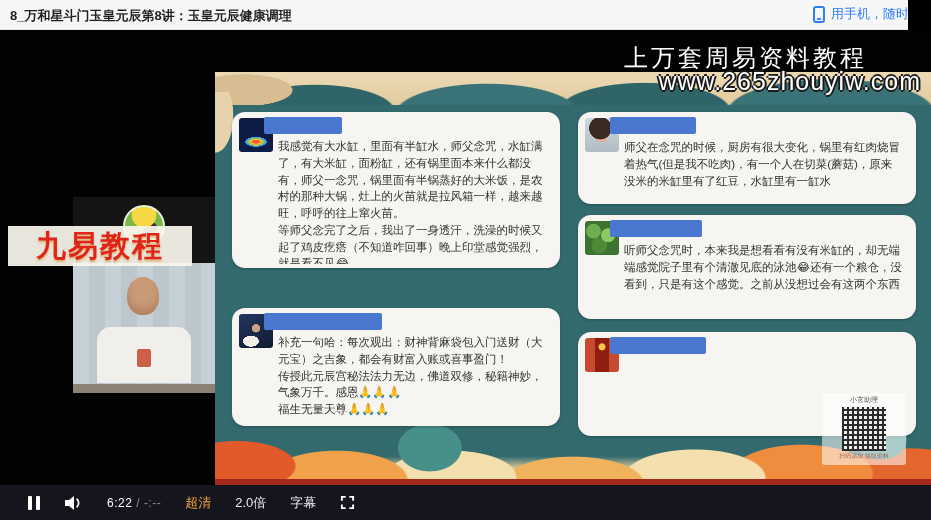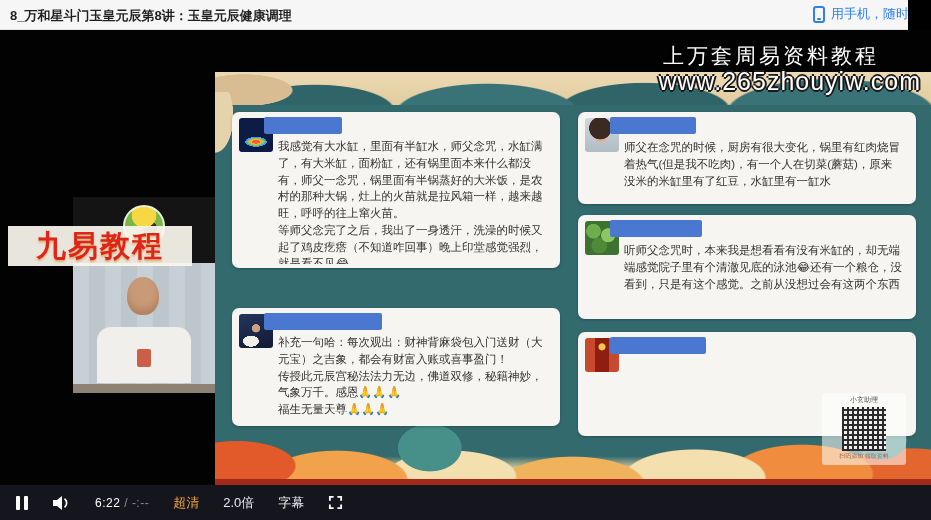--- a/index.html
+++ b/index.html
@@ -40,27 +40,27 @@
       radial-gradient(ellipse 120px 50px at 17% 102%, #f2a24a 0 58%, transparent 60%),
       radial-gradient(ellipse 110px 44px at 33% 96%, #f4dfae 0 58%, transparent 60%),
       radial-gradient(ellipse 120px 46px at 50% 108%, #f0b35c 0 58%, transparent 60%),
       radial-gradient(ellipse 120px 48px at 67% 98%, #f4dfae 0 58%, transparent 60%),
       radial-gradient(ellipse 120px 50px at 82% 92%, #ef8c3d 0 58%, transparent 60%),
       radial-gradient(ellipse 130px 54px at 97% 102%, #e2662d 0 58%, transparent 60%),
       linear-gradient(transparent 62%, #f3d9a2 86%, #eeb964 100%); }
   .red-strip { position:absolute; left:0; bottom:0; width:716px; height:6px; background:#a3291c; }
 
   
-  .promo1 { position:absolute; top:12px; right:52px; color:#ffffff; font-size:21px; letter-spacing:3px;
+  .promo1 { position:absolute; top:12px; right:64px; color:#ffffff; font-size:24px; letter-spacing:3px;
     font-family:Liberation Serif, serif; text-shadow:0 1px 2px rgba(0,0,0,.6); }
   .promo-url { position:absolute; top:37px; right:10px; color:#ffffff; font-size:25px; font-weight:normal; letter-spacing:1px;
     text-shadow:-2px 0 0 #1a1a1a, 2px 0 0 #1a1a1a, 0 -2px 0 #1a1a1a, 0 2px 0 #1a1a1a, 1px 1px 0 #1a1a1a; }
 
   
-  .card { position:absolute; background:#f7f5f1; border-radius:7px; box-shadow:0 1px 3px rgba(0,0,0,.25); overflow:hidden; }
+  .card { position:absolute; background:#f7f5f1; border-radius:13px; box-shadow:0 1px 3px rgba(0,0,0,.25); overflow:hidden; }
   .c1 { left:17px;  top:40px;  width:328px; height:156px; }
   .c2 { left:363px; top:40px;  width:338px; height:92px;  }
   .c3 { left:363px; top:143px; width:338px; height:104px; }
   .c4 { left:17px;  top:236px; width:328px; height:118px; }
   .c5 { left:363px; top:260px; width:338px; height:104px; }
   .avatar { position:absolute; left:7px; top:6px; width:34px; height:34px; border-radius:3px; }
   .av1 { background:
       radial-gradient(ellipse 13px 6px at 50% 70%, #ff5a3c 0 30%, #ffb03c 31% 50%, #7ed048 51% 66%, #3c9cff 67% 82%, transparent 83%),
       #0c1c44; }
   .av2 { background:
@@ -116,21 +116,21 @@
   .qr-label-top { font-size:7px; color:#555; filter:blur(.5px); }
   .qr { width:44px; height:44px; margin:2px auto 1px; background-color:#efefef;
     background-image:
       repeating-linear-gradient(0deg, #2b2b2b 0 2px, transparent 2px 5px),
       repeating-linear-gradient(90deg, #2b2b2b 0 2px, transparent 2px 5px);
     filter:blur(.4px); }
   .qr-label-bottom { font-size:6px; color:#9a6a55; white-space:nowrap; overflow:hidden; filter:blur(.7px); }
 
   
   .controls { position:absolute; left:0; top:485px; width:931px; height:35px; background:#15151d;
-    display:flex; align-items:center; gap:24px; padding-left:16px; }
+    display:flex; align-items:center; gap:24px; padding-left:28px; }
   .ctrl-btn { display:flex; align-items:center; justify-content:center; cursor:pointer; background:none; border:none; }
   .pause-icon { display:flex; gap:4px; }
   .pause-icon span { display:block; width:4px; height:14px; background:#fff; border-radius:1px; }
   .time { font-size:12px; color:#fff; letter-spacing:.5px; }
   .time .dur { color:#8a8a93; }
   .quality { color:#f2a33c; font-size:13px; font-weight:normal; cursor:pointer; }
   .speed, .subtitle { color:#e9e9ee; font-size:13px; cursor:pointer; }
 </style>
 </head>
 <body>

